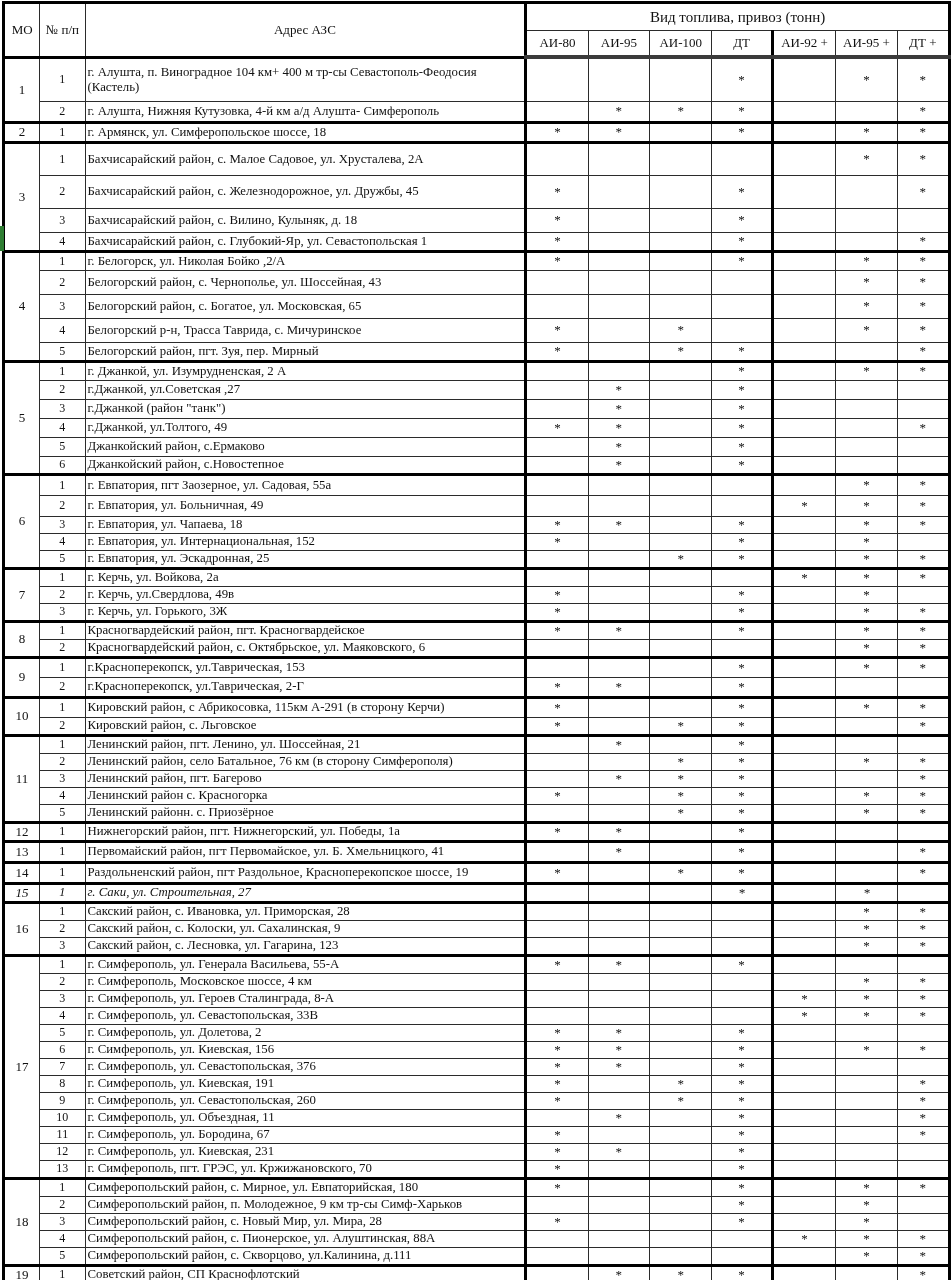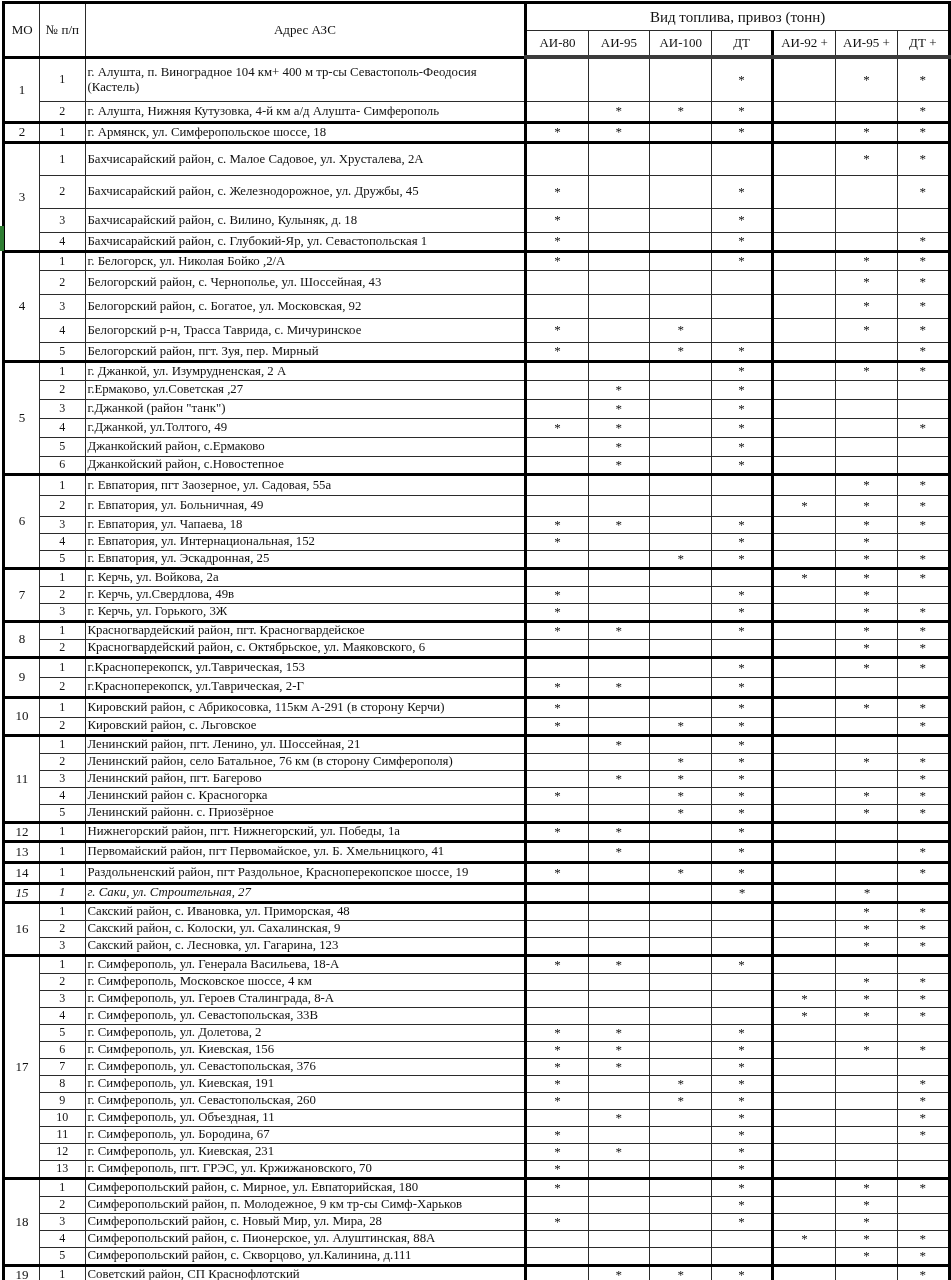--- a/index.html
+++ b/index.html
@@ -190,21 +190,21 @@
         <td class="mark"></td>
         <td class="mark"></td>
         <td class="mark"></td>
         <td class="mark v-thick-r"></td>
         <td class="mark"></td>
         <td class="mark">*</td>
         <td class="mark">*</td>
       </tr>
       <tr class="body-row" style="height: 24px;">
         <td class="num">3</td>
-        <td class="addr v-thick-r">Белогорский район, с. Богатое, ул. Московская, 92</td>
+        <td class="addr v-thick-r">Белогорский район, с. Богатое, ул. Московская, 65</td>
         <td class="mark"></td>
         <td class="mark"></td>
         <td class="mark"></td>
         <td class="mark v-thick-r"></td>
         <td class="mark"></td>
         <td class="mark">*</td>
         <td class="mark">*</td>
       </tr>
       <tr class="body-row" style="height: 24px;">
         <td class="num">4</td>
@@ -235,21 +235,21 @@
         <td class="mark"></td>
         <td class="mark"></td>
         <td class="mark"></td>
         <td class="mark v-thick-r">*</td>
         <td class="mark"></td>
         <td class="mark">*</td>
         <td class="mark">*</td>
       </tr>
       <tr class="body-row" style="height: 19px;">
         <td class="num">2</td>
-        <td class="addr v-thick-r">г.Ермаково, ул.Советская ,27</td>
+        <td class="addr v-thick-r">г.Джанкой, ул.Советская ,27</td>
         <td class="mark"></td>
         <td class="mark">*</td>
         <td class="mark"></td>
         <td class="mark v-thick-r">*</td>
         <td class="mark"></td>
         <td class="mark"></td>
         <td class="mark"></td>
       </tr>
       <tr class="body-row" style="height: 19px;">
         <td class="num">3</td>
@@ -554,21 +554,21 @@
         <td class="mark"></td>
         <td class="mark"></td>
         <td class="mark v-thick-r">*</td>
         <td class="mark"></td>
         <td class="mark">*</td>
         <td class="mark"></td>
       </tr>
       <tr class="body-row group-start" style="height: 17px;">
         <td class="mo" rowspan="3">16</td>
         <td class="num">1</td>
-        <td class="addr v-thick-r">Сакский район, с. Ивановка, ул. Приморская, 48</td>
+        <td class="addr v-thick-r">Сакский район, с. Ивановка, ул. Приморская, 28</td>
         <td class="mark"></td>
         <td class="mark"></td>
         <td class="mark"></td>
         <td class="mark v-thick-r"></td>
         <td class="mark"></td>
         <td class="mark">*</td>
         <td class="mark">*</td>
       </tr>
       <tr class="body-row" style="height: 14px;">
         <td class="num">2</td>
@@ -588,21 +588,21 @@
         <td class="mark"></td>
         <td class="mark"></td>
         <td class="mark v-thick-r"></td>
         <td class="mark"></td>
         <td class="mark">*</td>
         <td class="mark">*</td>
       </tr>
       <tr class="body-row group-start" style="height: 16px;">
         <td class="mo" rowspan="13">17</td>
         <td class="num">1</td>
-        <td class="addr v-thick-r">г. Симферополь, ул. Генерала Васильева, 18-А</td>
+        <td class="addr v-thick-r">г. Симферополь, ул. Генерала Васильева, 55-А</td>
         <td class="mark">*</td>
         <td class="mark">*</td>
         <td class="mark"></td>
         <td class="mark v-thick-r">*</td>
         <td class="mark"></td>
         <td class="mark"></td>
         <td class="mark"></td>
       </tr>
       <tr class="body-row" style="height: 13px;">
         <td class="num">2</td>

